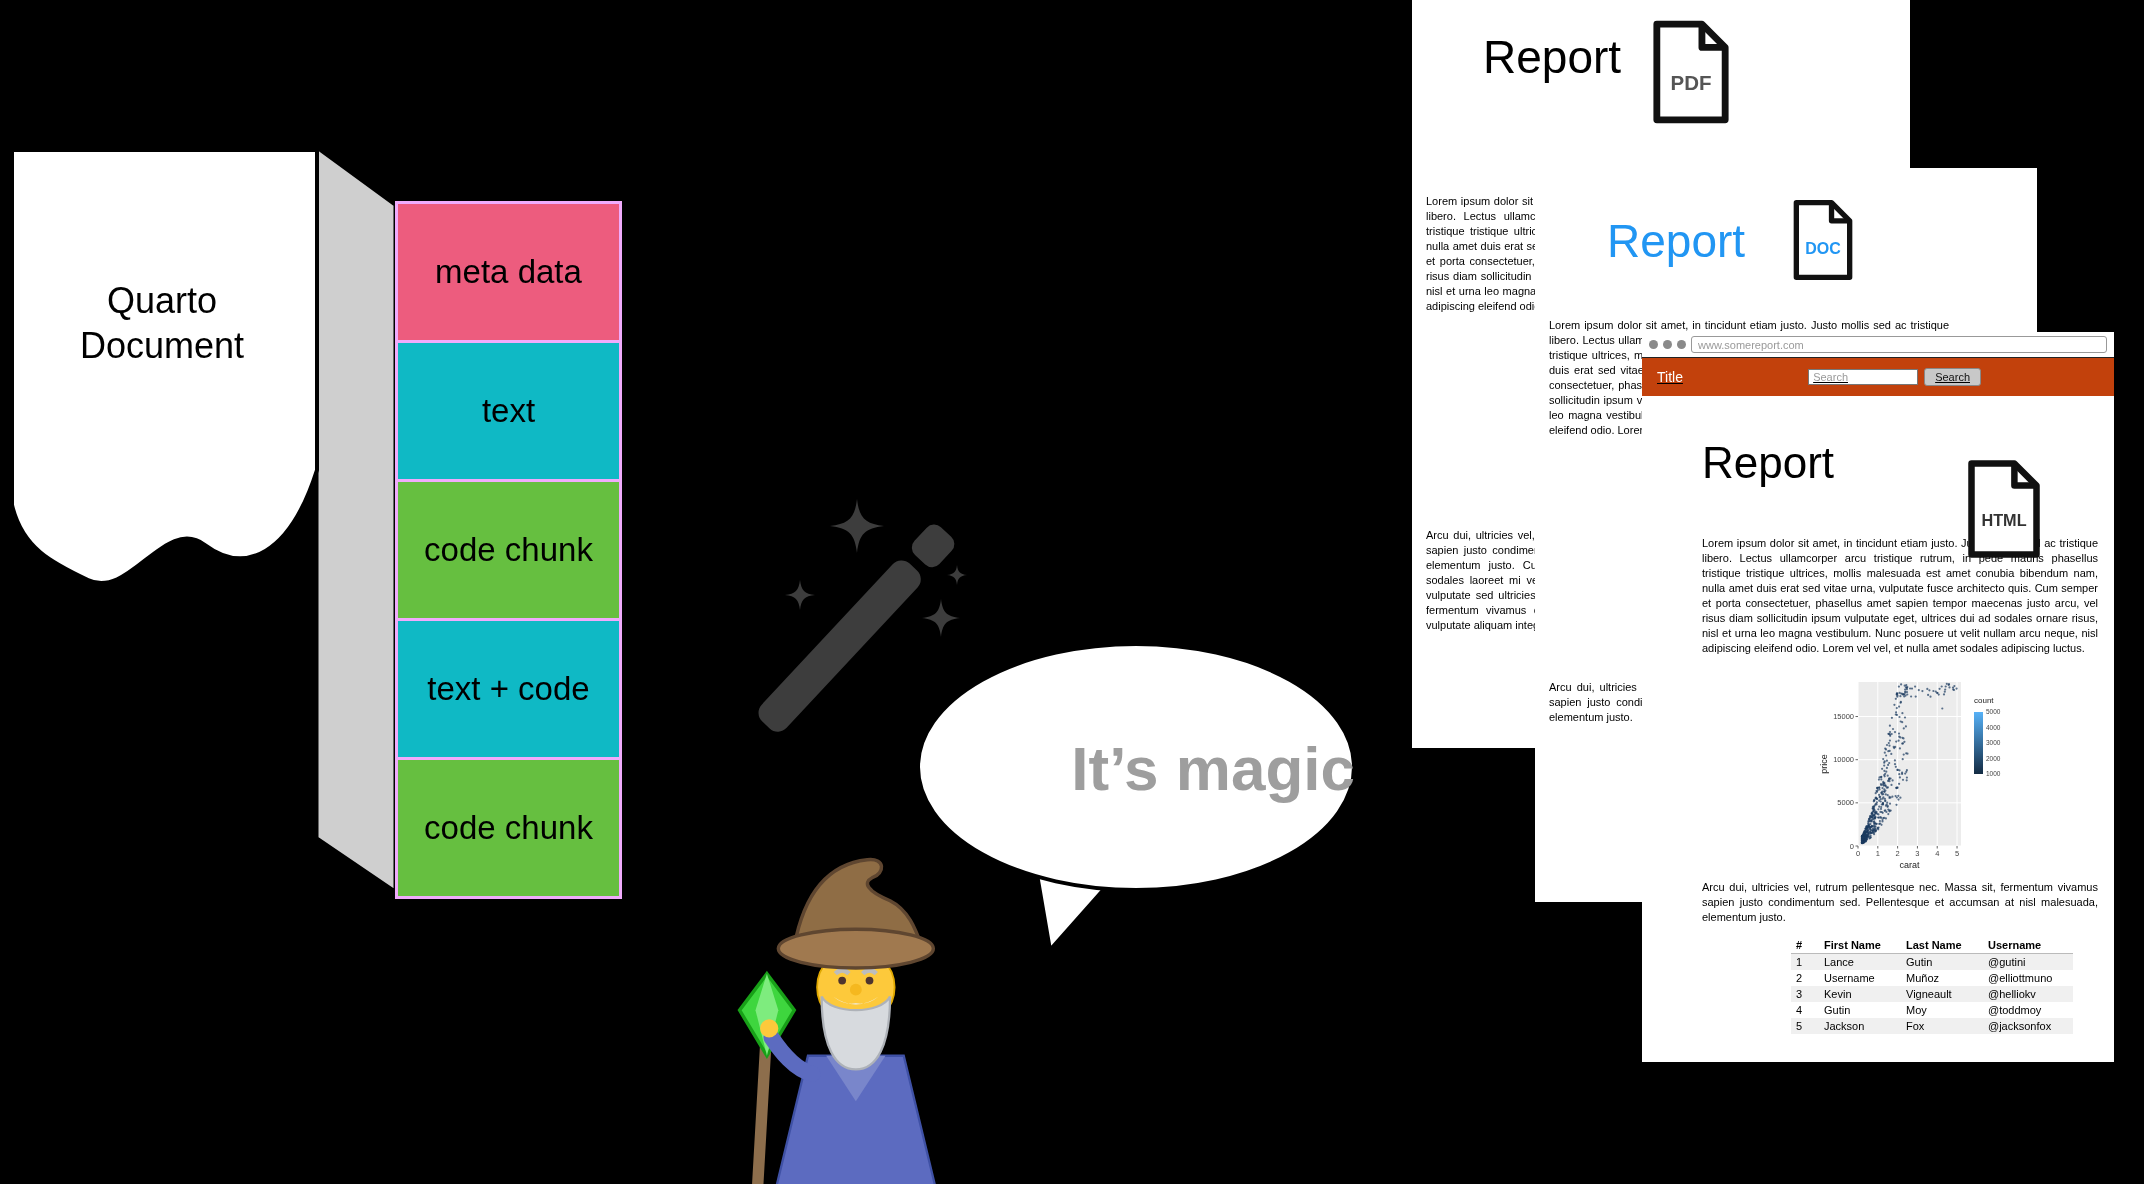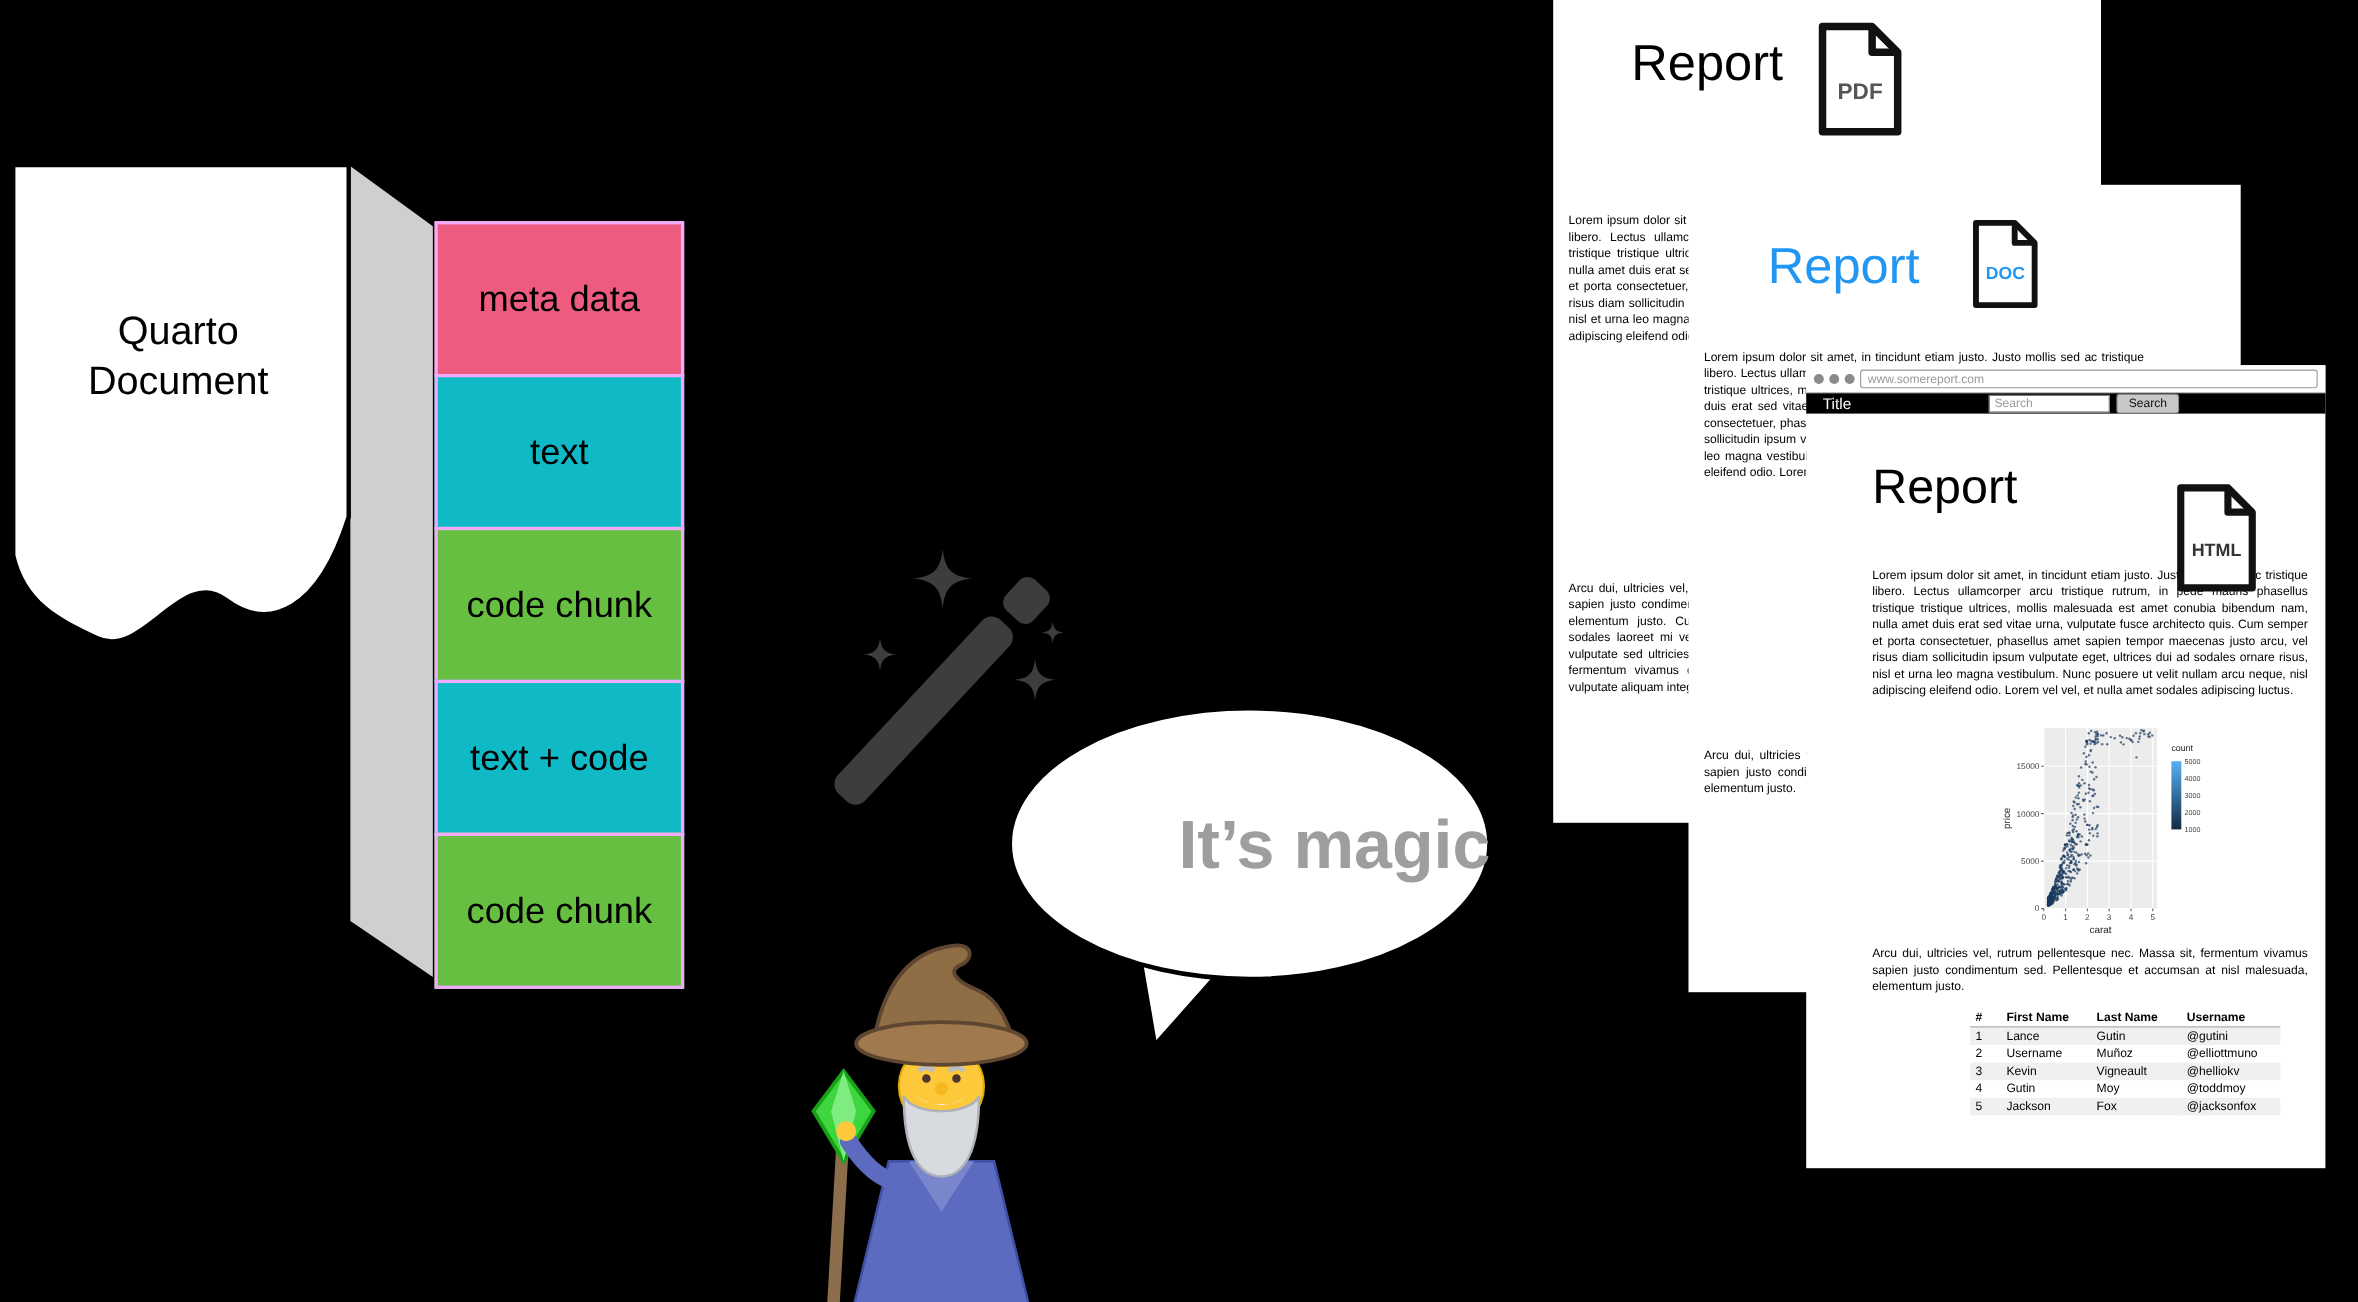--- a/index.html
+++ b/index.html
@@ -40,31 +40,31 @@
   #doc-card .file-icon{position:absolute;left:256px;top:22px;width:64px;height:100px;}
   #doc-card .para-1{position:absolute;left:14px;top:150px;width:400px;}
   #doc-card .para-2{position:absolute;left:14px;top:512px;width:400px;}
 
   
   .url-bar{height:25px;border-bottom:1px solid #222;display:flex;align-items:center;
            padding:0 7px;gap:5px;flex:0 0 auto;background:#fff;}
   .dot{width:9px;height:9px;border-radius:50%;background:#8a8a8a;flex:0 0 auto;}
   .url-input{flex:1;height:15px;border:1px solid #999;border-radius:3px;font-size:11px;color:#9a9a9a;
              padding:0 6px;background:#fff;font-family:"Liberation Sans",sans-serif;outline:none;}
-  .nav-bar{height:18px;background:#000000;display:flex;align-items:center;padding:0 15px;flex:0 0 auto;}
+  .nav-bar{height:38px;background:#c2410c;display:flex;align-items:center;padding:0 15px;flex:0 0 auto;text-decoration:underline;}
   .nav-title{color:#fff;font-size:14px;margin-right:auto;}
   .search-input{width:100px;height:14px;border:1px solid #777;font-size:11px;color:#444;padding:0 4px;
                 font-family:"Liberation Sans",sans-serif;outline:none;}
   .search-input::placeholder{color:#9a9a9a;}
   .search-btn{height:18px;margin:0 118px 0 6px;background:#c8c8c8;border:1px solid #888;border-radius:3px;
               font-size:11px;padding:0 10px;color:#111;font-family:"Liberation Sans",sans-serif;}
 
   .html-content{position:relative;flex:1;padding:0 16px 0 60px;}
   .html-content .report-title{font-size:44px;margin-top:42px;}
-  .html-content .file-icon{position:absolute;right:60px;top:60px;width:78px;height:106px;}
+  .html-content .file-icon{position:absolute;right:71px;top:60px;width:78px;height:106px;}
   .html-content .para-1{margin-top:48px;}
   #chart-wrap{margin:14px 0 0 116px;width:195px;height:208px;}
   .html-content .para-2{margin-top:2px;}
 
   #report-table{margin:12px 0 0 89px;border-collapse:collapse;font-size:11px;}
   #report-table th{font-weight:bold;text-align:left;padding:2px 5px;border-bottom:1px solid #bbb;}
   #report-table td{padding:2px 5px;}
   #report-table tbody tr:nth-child(odd){background:#f0f0f0;}
   #report-table th:nth-child(1){width:18px;}
   #report-table th:nth-child(2){width:72px;}

